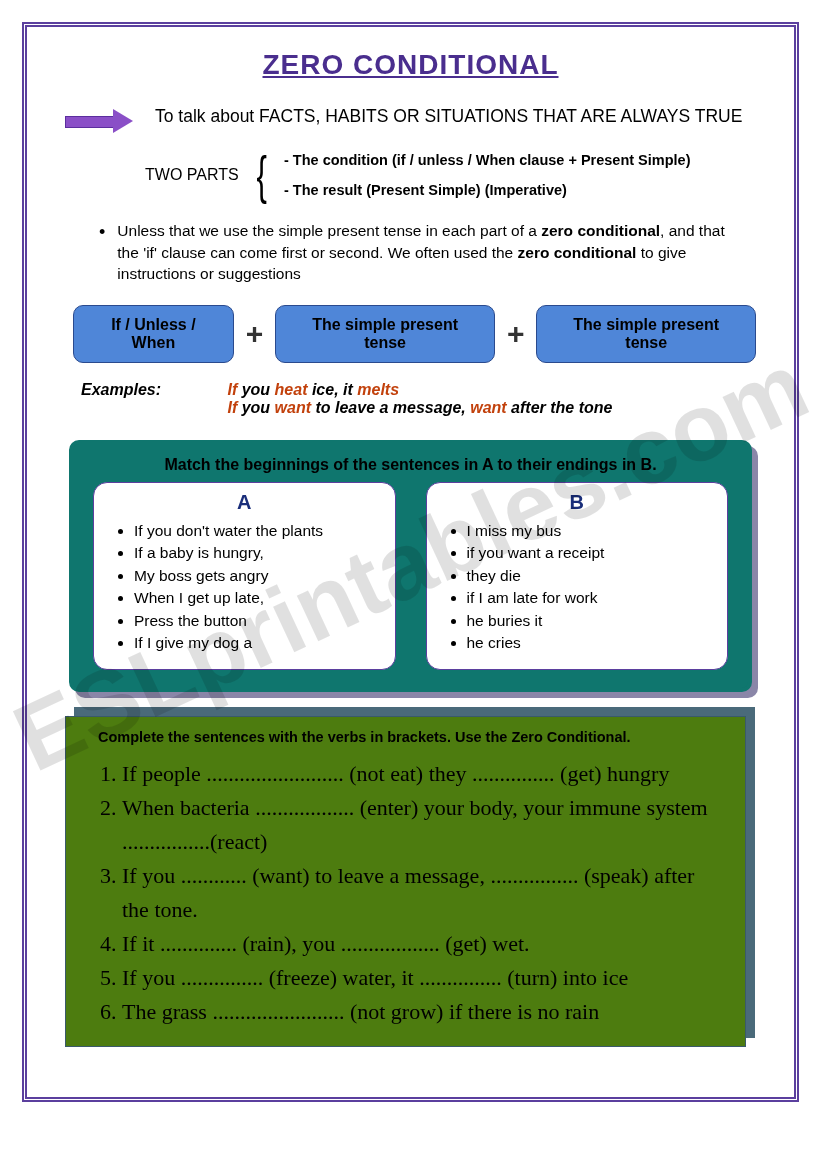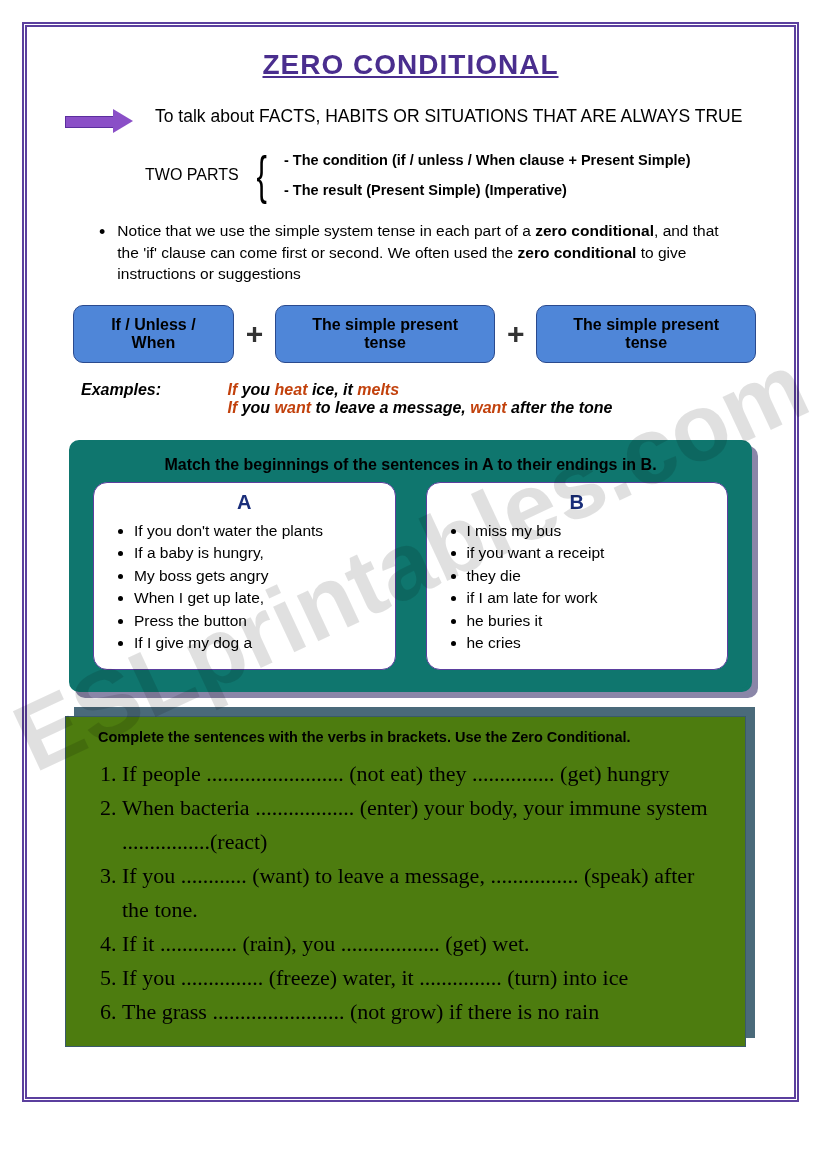--- a/index.html
+++ b/index.html
@@ -58,21 +58,21 @@
     <span class="two-parts-label">TWO PARTS</span>
     <span class="brace">{</span>
     <div class="parts-lines">
       <div>- The condition (if / unless / When  clause + Present Simple)</div>
       <div>- The result  (Present Simple) (Imperative)</div>
     </div>
   </div>
 
   <div class="notice bullet">
     <div>
-      <span>Notice that we use the simple system tense in each part of a </span><b>zero conditional</b><span>, and that the 'if' clause can come first or second. We often used the </span><b>zero conditional</b><span> to give instructions or suggestions</span>
+      <span>Unless that we use the simple present tense in each part of a </span><b>zero conditional</b><span>, and that the 'if' clause can come first or second. We often used the </span><b>zero conditional</b><span> to give instructions or suggestions</span>
     </div>
   </div>
 
   <div class="formula-row">
     <div class="formula-box">If / Unless / When</div>
     <div class="plus">+</div>
     <div class="formula-box wide">The simple present tense</div>
     <div class="plus">+</div>
     <div class="formula-box wide">The simple present  tense</div>
   </div>

